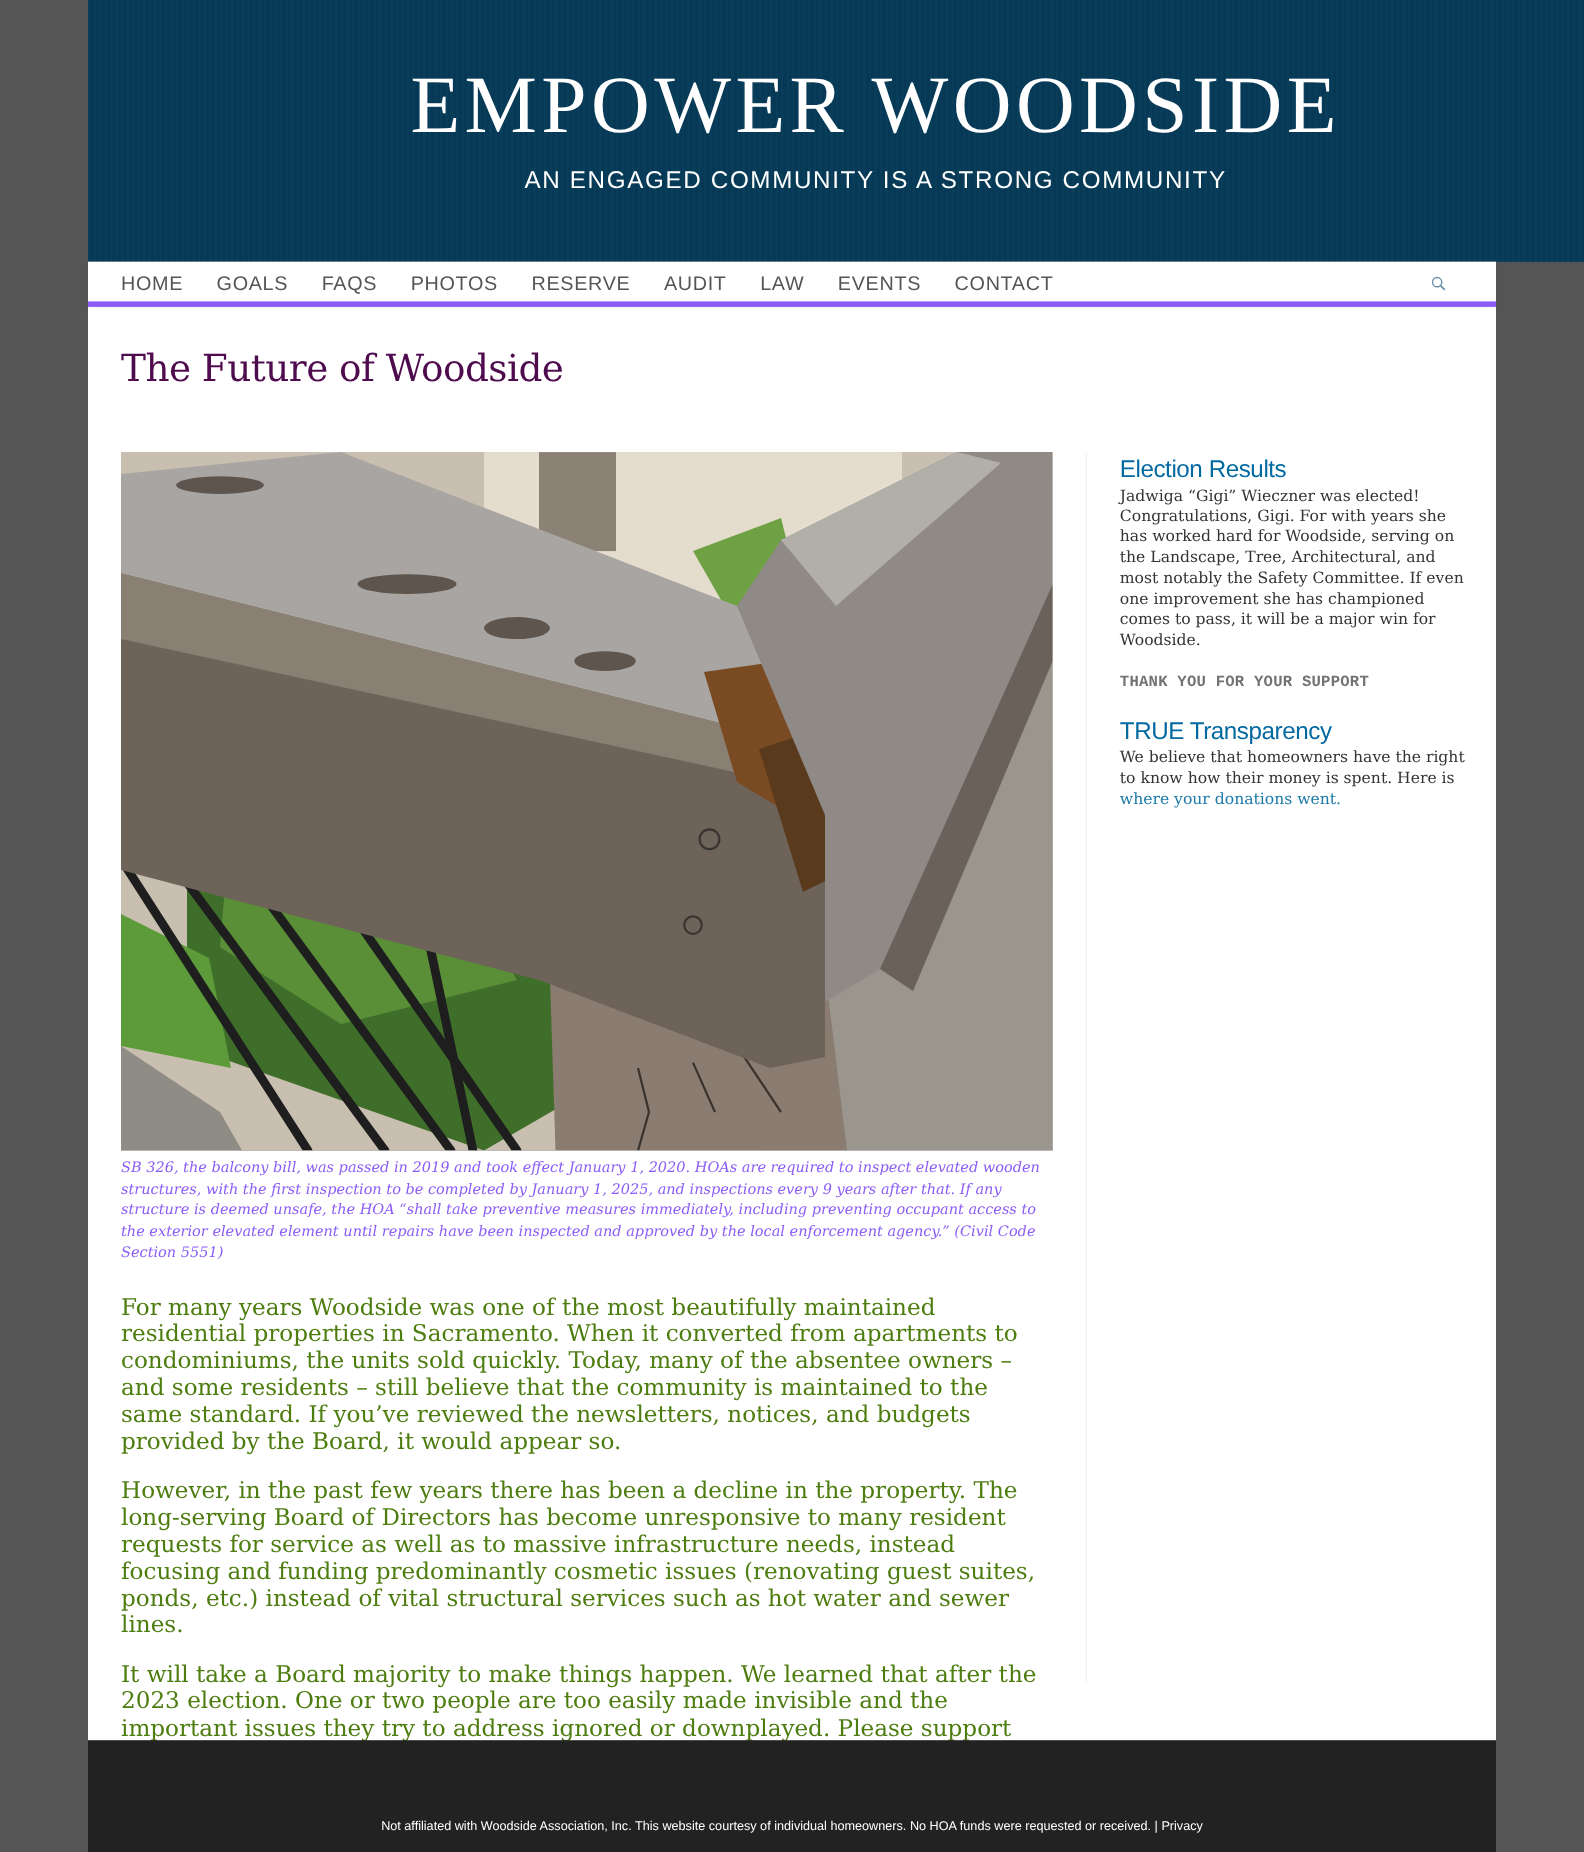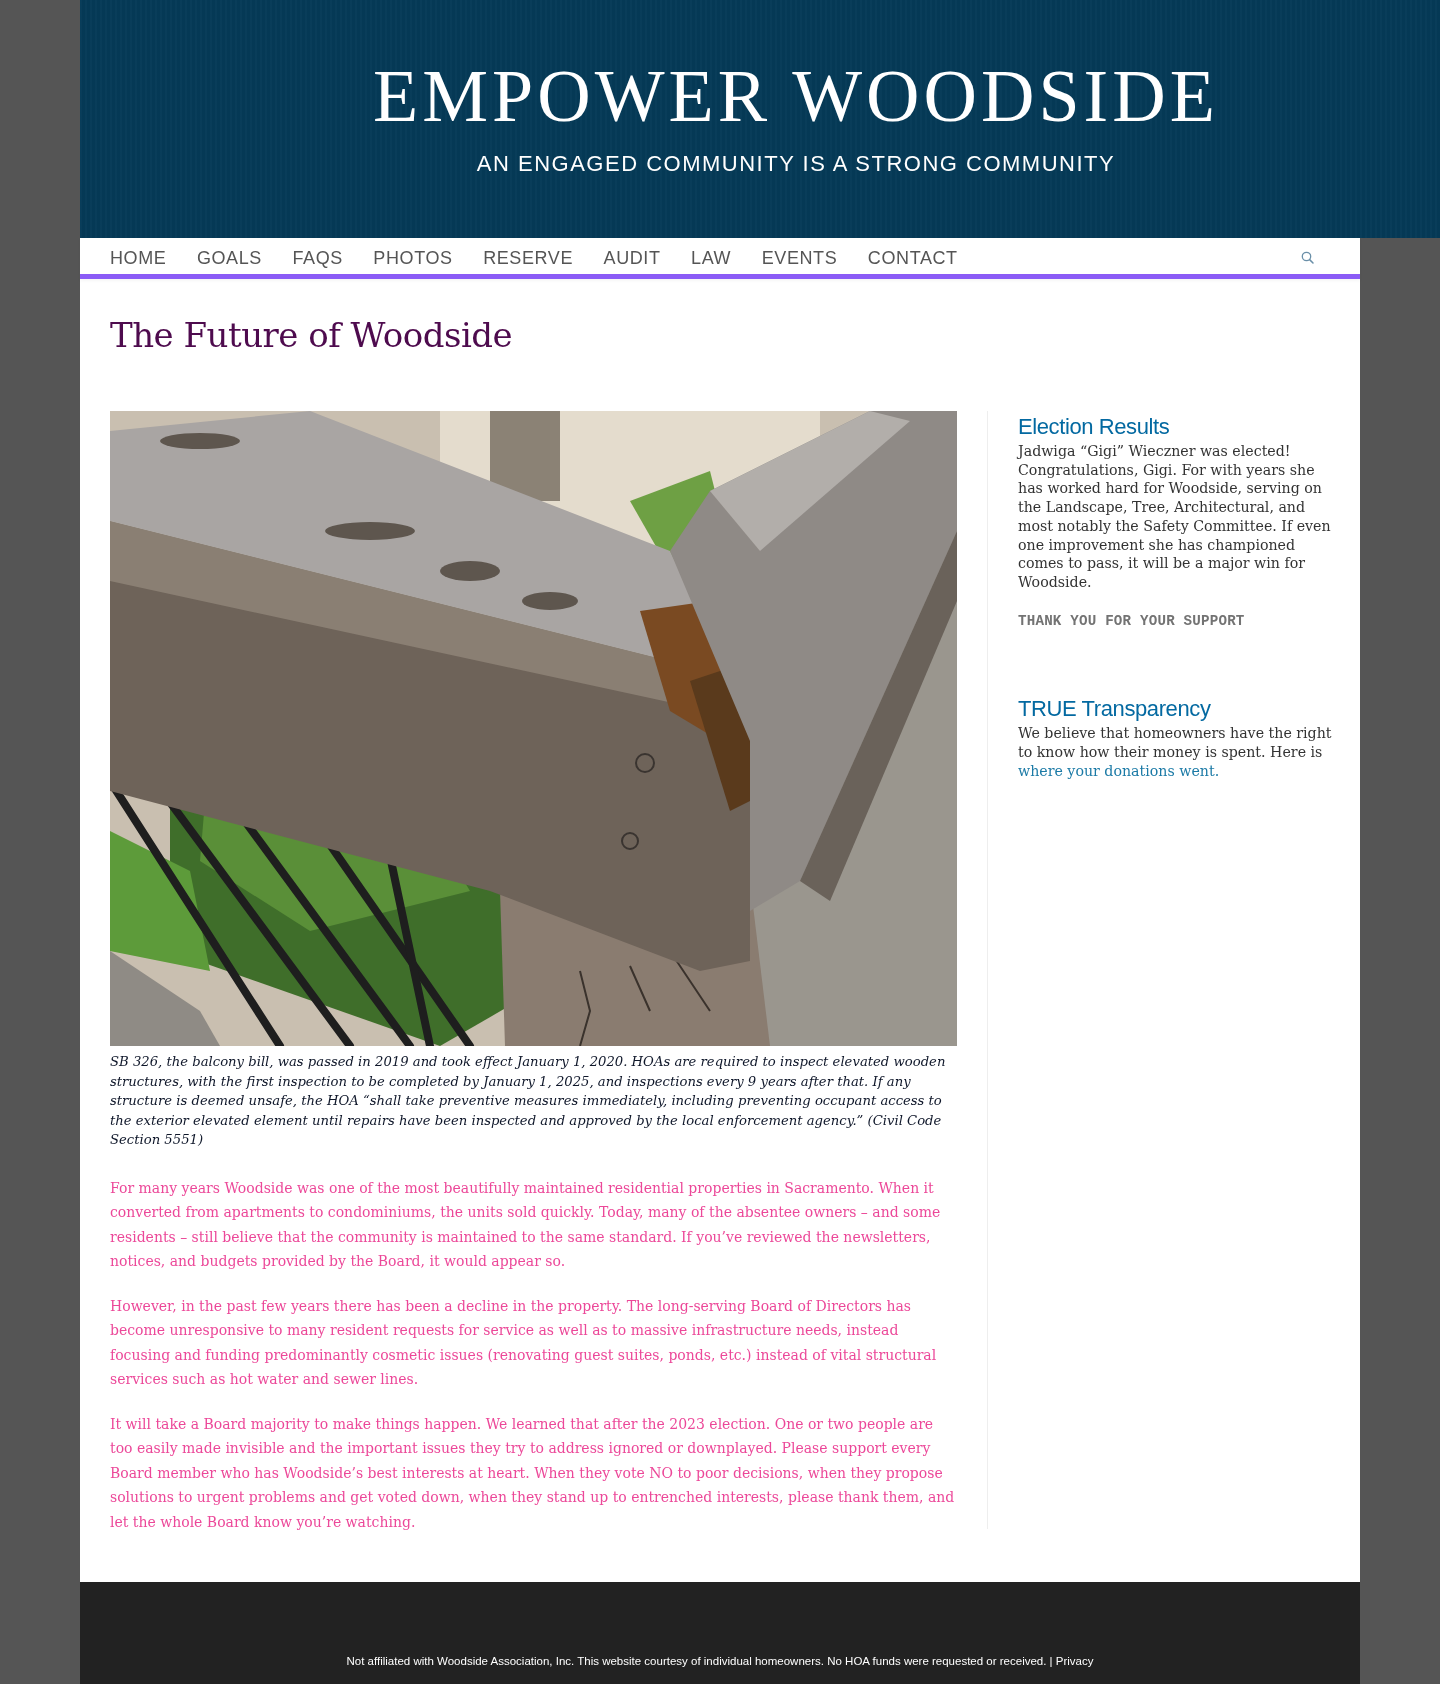--- a/index.html
+++ b/index.html
@@ -38,24 +38,24 @@
     position: absolute; left: 30px; top: 313px;
     font-family: "DejaVu Serif", serif; font-size: 34px; font-weight: normal; color: #4e0b4e; line-height: 44px; letter-spacing: -0.5px;
   }
 
   .content { position: absolute; left: 30px; top: 411px; width: 847px; }
   .photo {
     position: relative; width: 847px; height: 635px; overflow: hidden;
     background: linear-gradient(180deg, #cfc7b8 0%, #b5a99a 30%, #8c8072 60%, #8f8c85 100%);
   }
   .caption {
-    margin-top: 6px; font-family: "DejaVu Serif", serif; font-style: italic; font-size: 13.2px; line-height: 19.5px; color: #0f172a;
+    margin-top: 6px; font-family: "DejaVu Serif", serif; font-style: italic; font-size: 13.2px; line-height: 19.5px; color: #8b5cf6;
   }
   .para {
-    font-family: "DejaVu Serif", serif; font-size: 14px; line-height: 24.5px; color: #ec4899;
+    font-family: "DejaVu Serif", serif; font-size: 21px; line-height: 24.5px; color: #4d7c0f;
   }
 
   .divider { position: absolute; left: 907px; top: 411px; width: 1px; height: 1118px; background: #eeeeee; }
 
   .sidebar { position: absolute; left: 938px; top: 411px; width: 320px; }
   .widget-title { font-family: Liberation Sans, sans-serif; font-size: 22px; line-height: 30px; color: #0369a1; font-weight: normal; letter-spacing: -0.4px; }
   .widget-text { font-family: "DejaVu Serif", serif; font-size: 14.2px; line-height: 18.7px; color: #333333; }
   .widget-strong { font-family: Liberation Mono, monospace; font-weight: bold; font-size: 14.2px; line-height: 18.7px; color: #737373; letter-spacing: 0.2px; }
   .widget-link { color: #1b7aa6; text-decoration: none; cursor: pointer; }
 
@@ -158,21 +158,21 @@
   </main>
 
   <div class="divider"></div>
 
   <aside class="sidebar">
     <section style="margin-top:1px;">
       <h3 class="widget-title">Election Results</h3>
       <p class="widget-text">Jadwiga “Gigi” Wieczner was elected! Congratulations, Gigi. For with years she has worked hard for Woodside, serving on the Landscape, Tree, Architectural, and most notably the Safety Committee. If even one improvement she has championed comes to pass, it will be a major win for Woodside.</p>
       <p class="widget-strong" style="margin-top:20px;">THANK YOU FOR YOUR SUPPORT</p>
     </section>
-    <section style="margin-top:64px;">
+    <section style="margin-top:20px;">
       <h3 class="widget-title">TRUE Transparency</h3>
       <p class="widget-text"><span>We believe that homeowners have the right to know how their money is spent. Here is </span><a class="widget-link">where your donations went.</a></p>
     </section>
   </aside>
 
   <footer class="footer">
     <div class="footer-text"><span>Not affiliated with Woodside Association, Inc. This website courtesy of individual homeowners. No HOA funds were requested or received. | </span><a class="footer-link">Privacy</a></div>
   </footer>
 
 </div>

